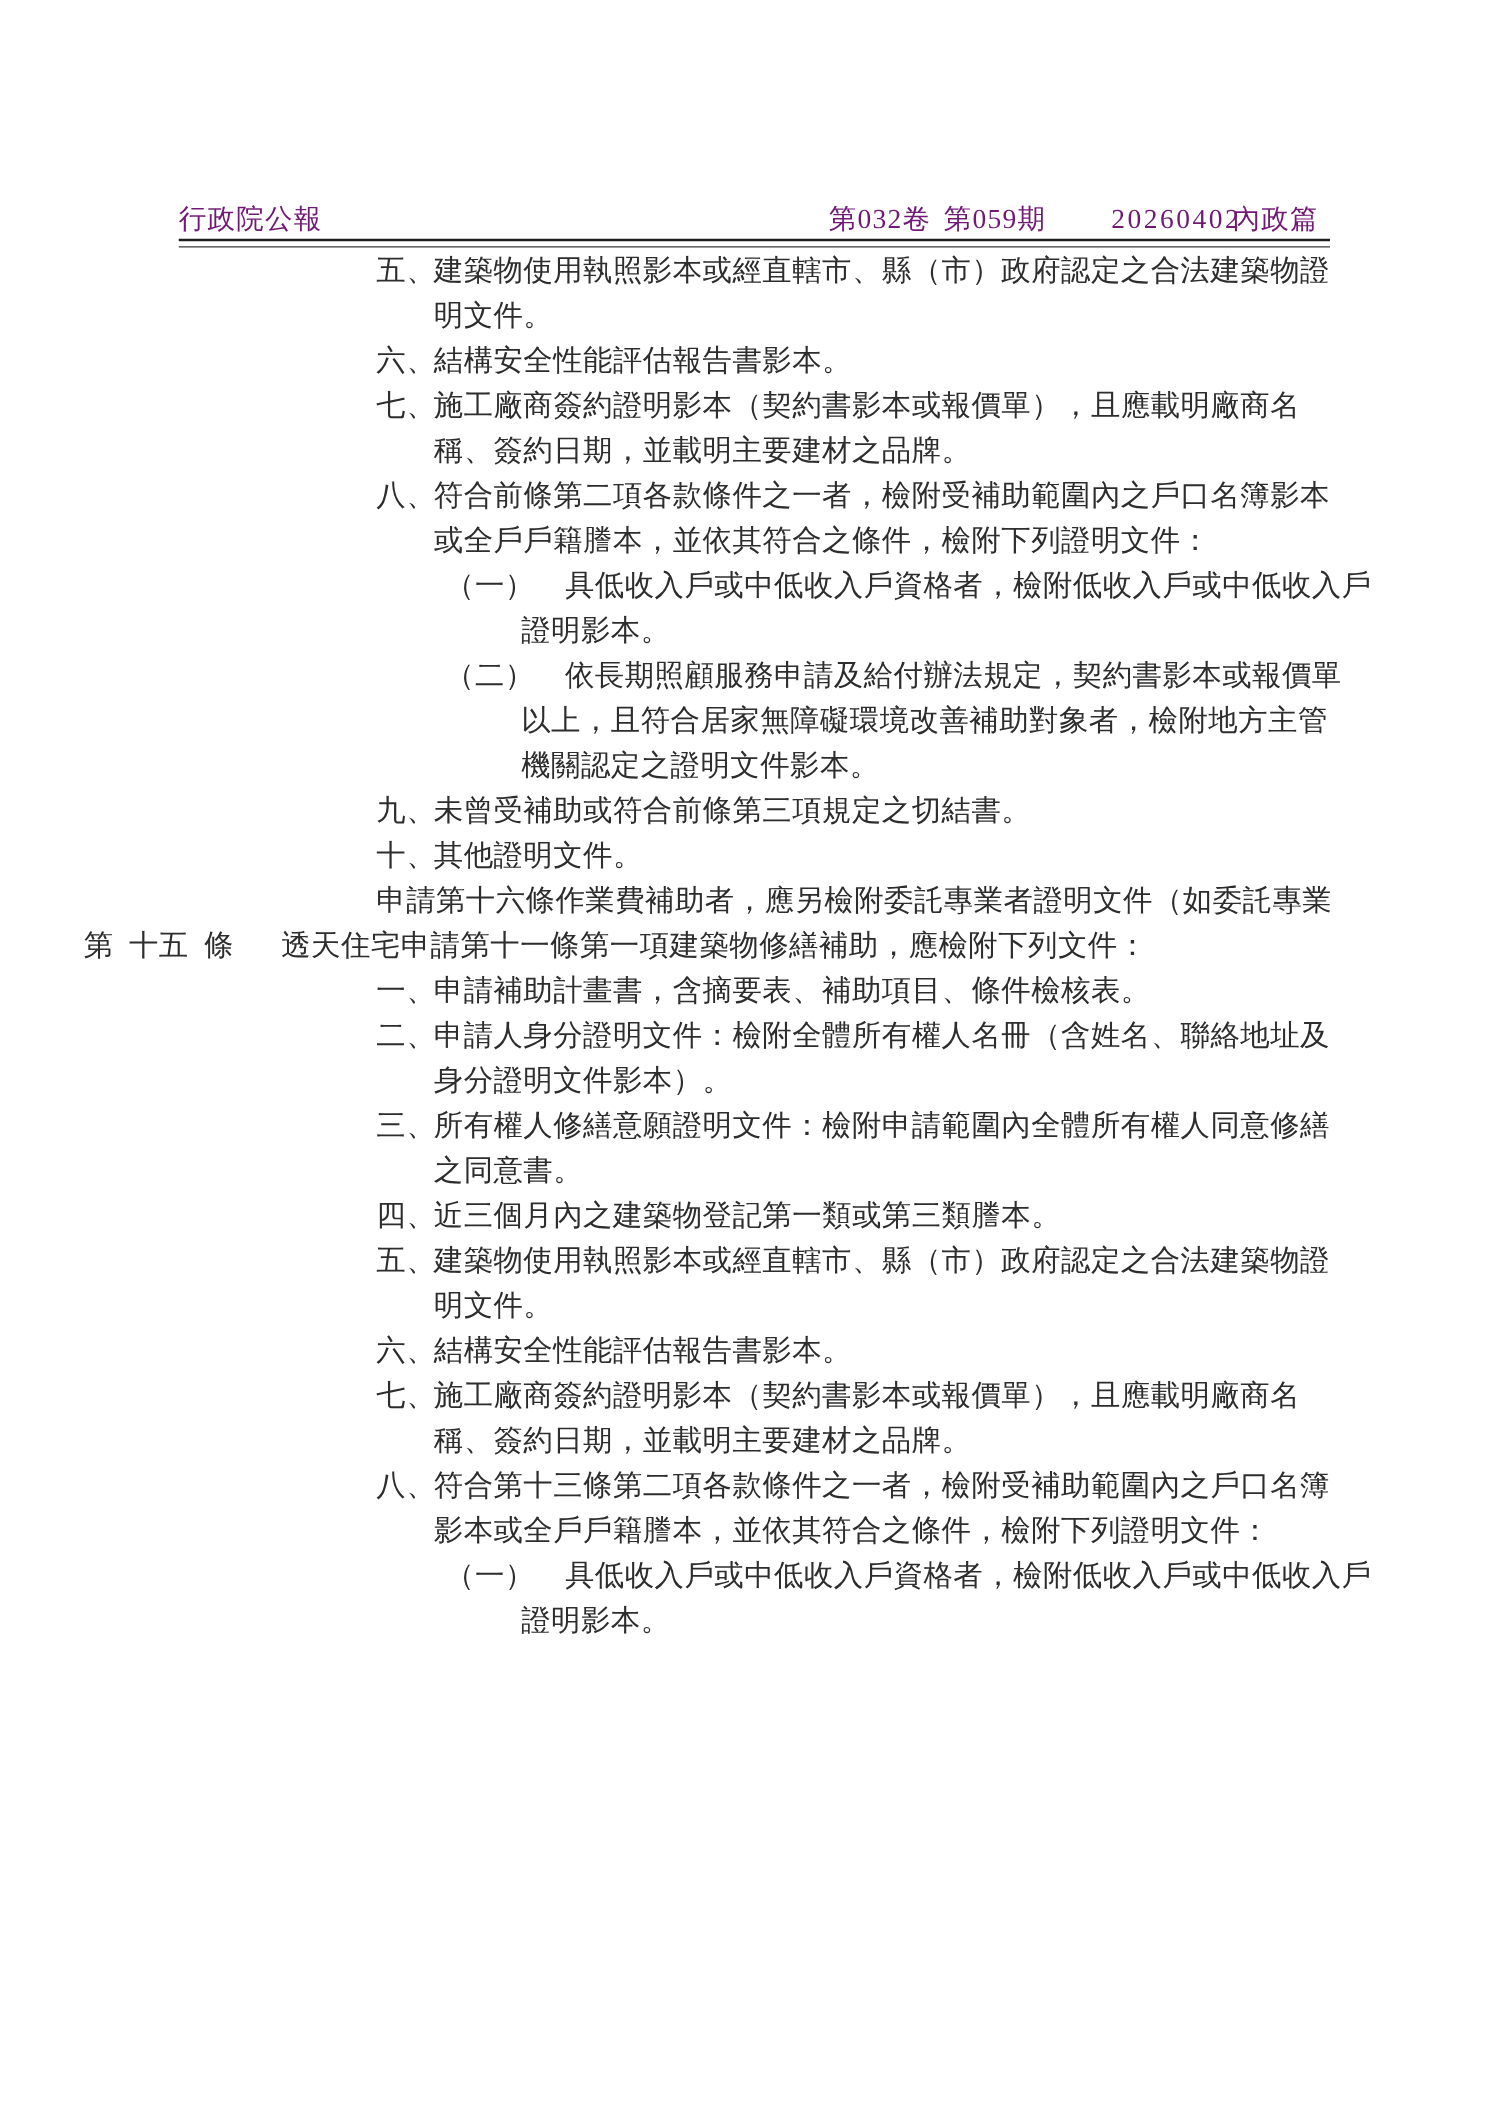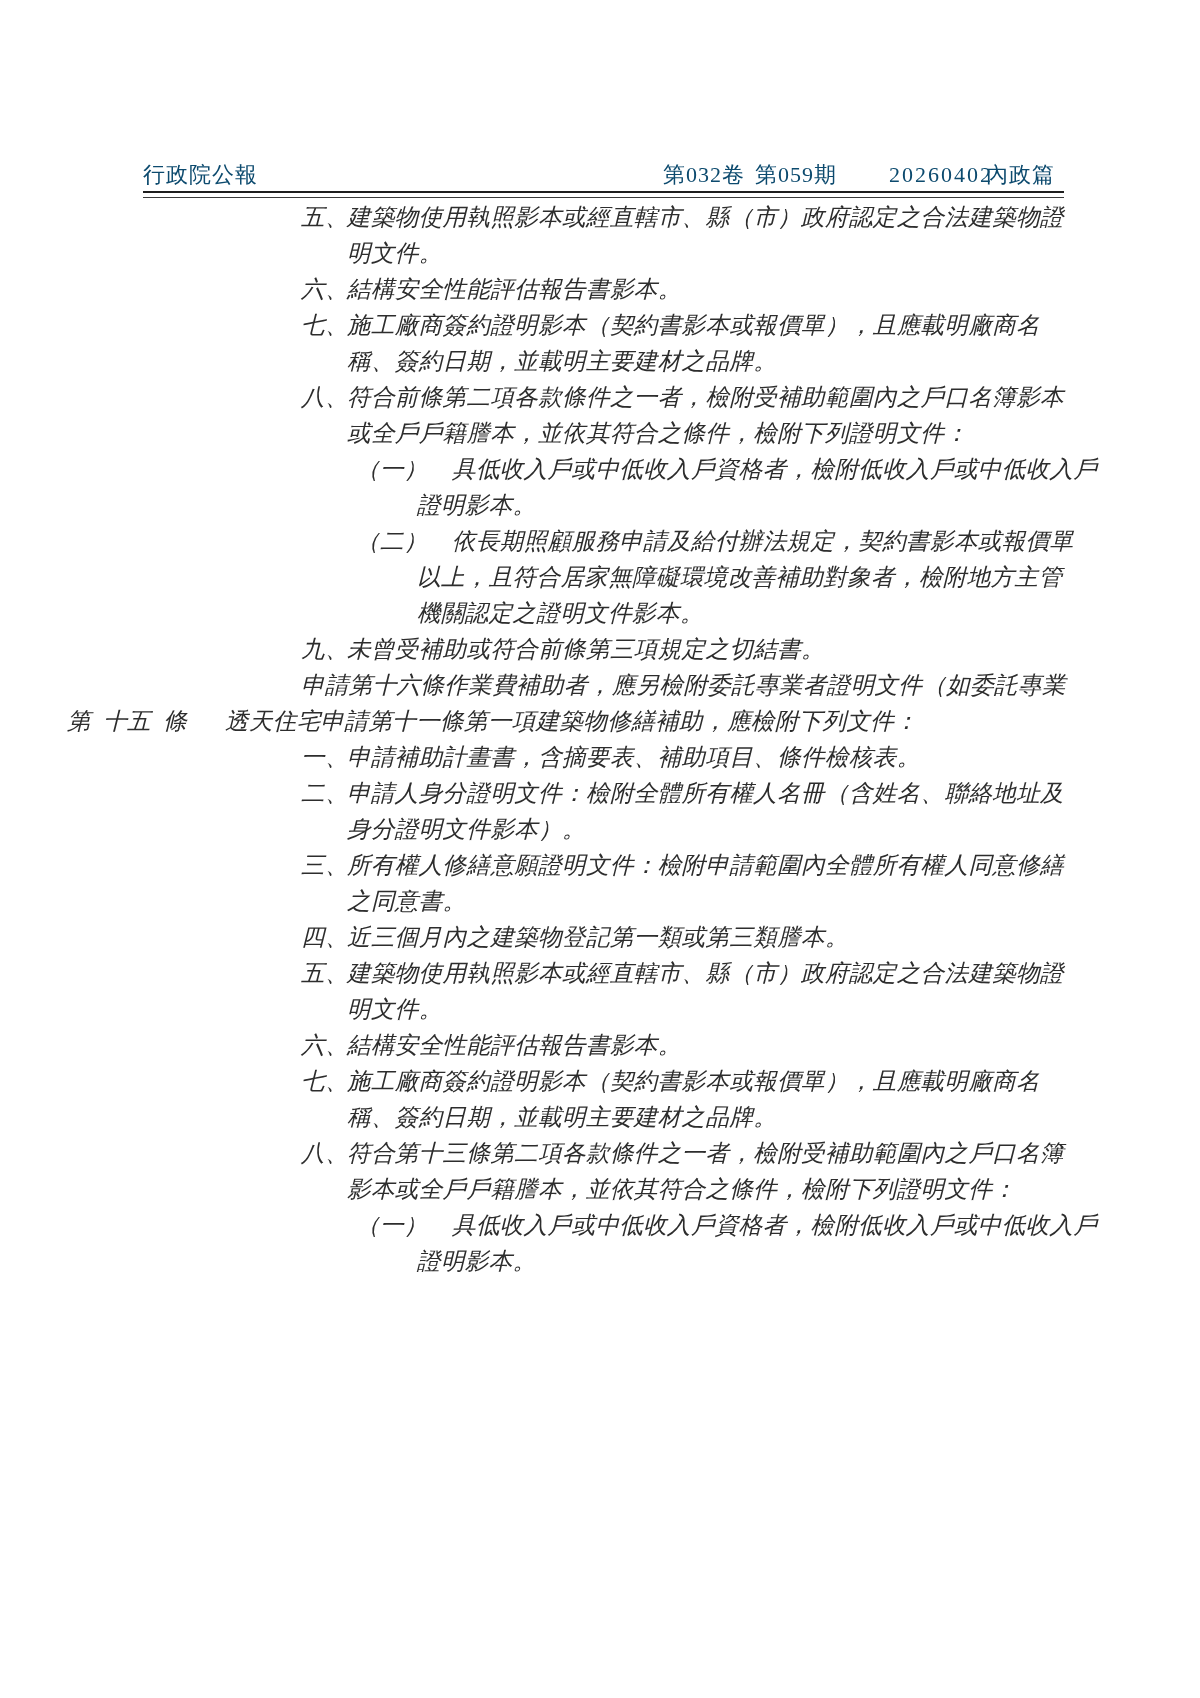--- a/index.html
+++ b/index.html
@@ -9,33 +9,33 @@
     background:#ffffff;
     margin:0 auto;
     overflow:hidden;
     font-family:"Liberation Serif","DejaVu Serif",serif;
     color:#2d2d2d;
   }
   
   #header{position:absolute;top:160px;left:0;width:1200px;height:34px;}
   .hdr{
     position:absolute;top:0;height:30px;line-height:30px;
-    font-size:22px;letter-spacing:1px;color:#0c4a6e;white-space:nowrap;
+    font-size:22px;letter-spacing:1px;color:#701a75;white-space:nowrap;
   }
   #hdr-title{left:143px;}
   #hdr-volume{left:663px;}
   #hdr-issue{left:755px;}
   #hdr-date{left:866px;letter-spacing:2px;margin-left:23px;}
   #hdr-section{left:986px;}
   #header-rule{
     position:absolute;top:191px;left:143px;width:921px;height:4px;
     border-top:2px solid #1f1f1f;border-bottom:1px solid #3a3a3a;
   }
   
-  #content{position:absolute;top:199px;left:0;width:1200px;font-style:italic;}
+  #content{position:absolute;top:199px;left:0;width:1200px;}
   .line{
     height:36px;line-height:36px;
     font-size:23.5px;letter-spacing:0.4px;
     color:#2d2d2d;white-space:pre;
   }
   .item.first{padding-left:301px;}
   .item.cont{padding-left:347px;}
   .subitem.first{padding-left:356px;}
   .subitem.cont{padding-left:417px;}
   .paragraph.first{padding-left:301px;}
@@ -68,20 +68,21 @@
       <div class="line item first"><span class="lbl lbl-item">七、</span><span>施工廠商簽約證明影本（契約書影本或報價單），且應載明廠商名</span></div>
       <div class="line item cont"><span>稱、簽約日期，並載明主要建材之品牌。</span></div>
       <div class="line item first"><span class="lbl lbl-item">八、</span><span>符合前條第二項各款條件之一者，檢附受補助範圍內之戶口名簿影本</span></div>
       <div class="line item cont"><span>或全戶戶籍謄本，並依其符合之條件，檢附下列證明文件：</span></div>
       <div class="line subitem first"><span class="lbl lbl-subitem">（一）</span><span>具低收入戶或中低收入戶資格者，檢附低收入戶或中低收入戶</span></div>
       <div class="line subitem cont"><span>證明影本。</span></div>
       <div class="line subitem first"><span class="lbl lbl-subitem">（二）</span><span>依長期照顧服務申請及給付辦法規定，契約書影本或報價單</span></div>
       <div class="line subitem cont"><span>以上，且符合居家無障礙環境改善補助對象者，檢附地方主管</span></div>
       <div class="line subitem cont"><span>機關認定之證明文件影本。</span></div>
       <div class="line item first"><span class="lbl lbl-item">九、</span><span>未曾受補助或符合前條第三項規定之切結書。</span></div>
+      <div class="line item first"><span class="lbl lbl-item">十、</span><span>其他證明文件。</span></div>
       <div class="line paragraph first"><span>申請第十六條作業費補助者，應另檢附委託專業者證明文件（如委託專業</span></div>
       <div class="line article first"><span class="lbl lbl-article">第 十五 條</span><span>透天住宅申請第十一條第一項建築物修繕補助，應檢附下列文件：</span></div>
       <div class="line item first"><span class="lbl lbl-item">一、</span><span>申請補助計畫書，含摘要表、補助項目、條件檢核表。</span></div>
       <div class="line item first"><span class="lbl lbl-item">二、</span><span>申請人身分證明文件：檢附全體所有權人名冊（含姓名、聯絡地址及</span></div>
       <div class="line item cont"><span>身分證明文件影本）。</span></div>
       <div class="line item first"><span class="lbl lbl-item">三、</span><span>所有權人修繕意願證明文件：檢附申請範圍內全體所有權人同意修繕</span></div>
       <div class="line item cont"><span>之同意書。</span></div>
       <div class="line item first"><span class="lbl lbl-item">四、</span><span>近三個月內之建築物登記第一類或第三類謄本。</span></div>
       <div class="line item first"><span class="lbl lbl-item">五、</span><span>建築物使用執照影本或經直轄市、縣（市）政府認定之合法建築物證</span></div>
       <div class="line item cont"><span>明文件。</span></div>

